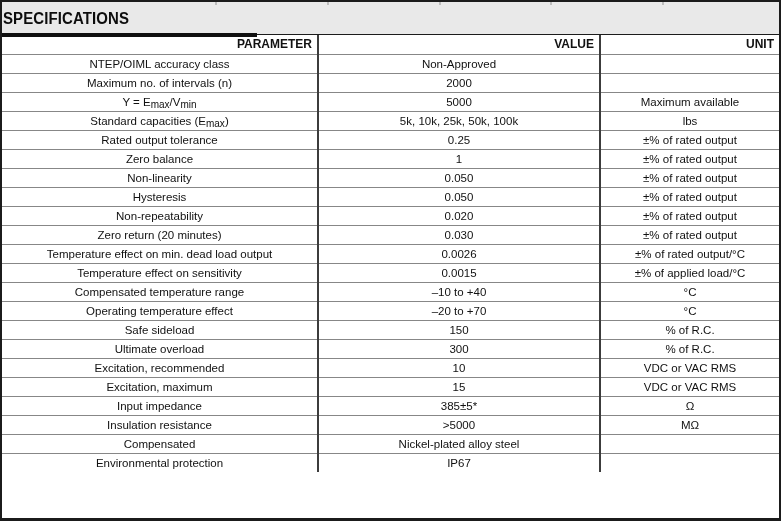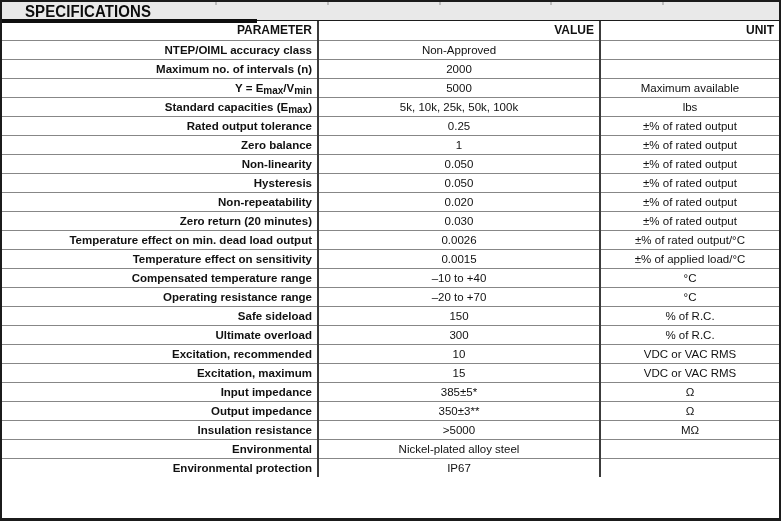--- a/index.html
+++ b/index.html
@@ -14,27 +14,27 @@
     height: 521px;
     box-sizing: border-box;
     border: 2px solid #1b1b1b;
     border-bottom-width: 3px;
     background: #ffffff;
     overflow: hidden;
   }
   
   .title-row {
     position: relative;
-    height: 19px;
+    height: 33px;
     box-sizing: border-box;
     background: #e9e9e9;
     border-bottom: 1px solid #1b1b1b;
     display: flex;
     align-items: center;
-    padding-left: 23px;
+    padding-left: 1px;
   }
   .title-text {
     font-weight: bold;
     font-size: 15px;
     letter-spacing: 0.1px;
     color: #0d0d0d;
     transform: scaleY(1.05);
   }
   .title-underline {
     position: absolute;
@@ -68,22 +68,22 @@
     text-align: right;
     background: #ffffff;
   }
   tbody td {
     height: 19px;
     font-size: 11.5px;
     border-top: 1px solid #878787;
     background: #ffffff;
   }
   td.param {
-    font-weight: bold;
-    text-align: right;
+    font-weight: normal;
+    text-align: center;
     margin-top: 45px;
   }
   td.value, td.unit {
     text-align: center;
     font-weight: normal;
   }
   
   th:nth-child(2), td:nth-child(2),
   th:nth-child(3), td:nth-child(3) {
     border-left: 2px solid #3c3c3c;
@@ -192,21 +192,21 @@
           <td class="param">Temperature effect on sensitivity</td>
           <td class="value">0.0015</td>
           <td class="unit">±% of applied load/°C</td>
         </tr>
         <tr>
           <td class="param">Compensated temperature range</td>
           <td class="value">–10 to +40</td>
           <td class="unit">°C</td>
         </tr>
         <tr>
-          <td class="param">Operating resistance range</td>
+          <td class="param">Operating temperature effect</td>
           <td class="value">–20 to +70</td>
           <td class="unit">°C</td>
         </tr>
         <tr>
           <td class="param">Safe sideload</td>
           <td class="value">150</td>
           <td class="unit">% of R.C.</td>
         </tr>
         <tr>
           <td class="param">Ultimate overload</td>
@@ -222,31 +222,26 @@
           <td class="param">Excitation, maximum</td>
           <td class="value">15</td>
           <td class="unit">VDC or VAC RMS</td>
         </tr>
         <tr>
           <td class="param">Input impedance</td>
           <td class="value">385±5*</td>
           <td class="unit">Ω</td>
         </tr>
         <tr>
-          <td class="param">Output impedance</td>
-          <td class="value">350±3**</td>
-          <td class="unit">Ω</td>
-        </tr>
-        <tr>
           <td class="param">Insulation resistance</td>
           <td class="value">&gt;5000</td>
           <td class="unit">MΩ</td>
         </tr>
         <tr>
-          <td class="param">Environmental</td>
+          <td class="param">Compensated</td>
           <td class="value">Nickel-plated alloy steel</td>
           <td class="unit"></td>
         </tr>
         <tr>
           <td class="param">Environmental protection</td>
           <td class="value">IP67</td>
           <td class="unit"></td>
         </tr>
       </tbody>
   </table>

